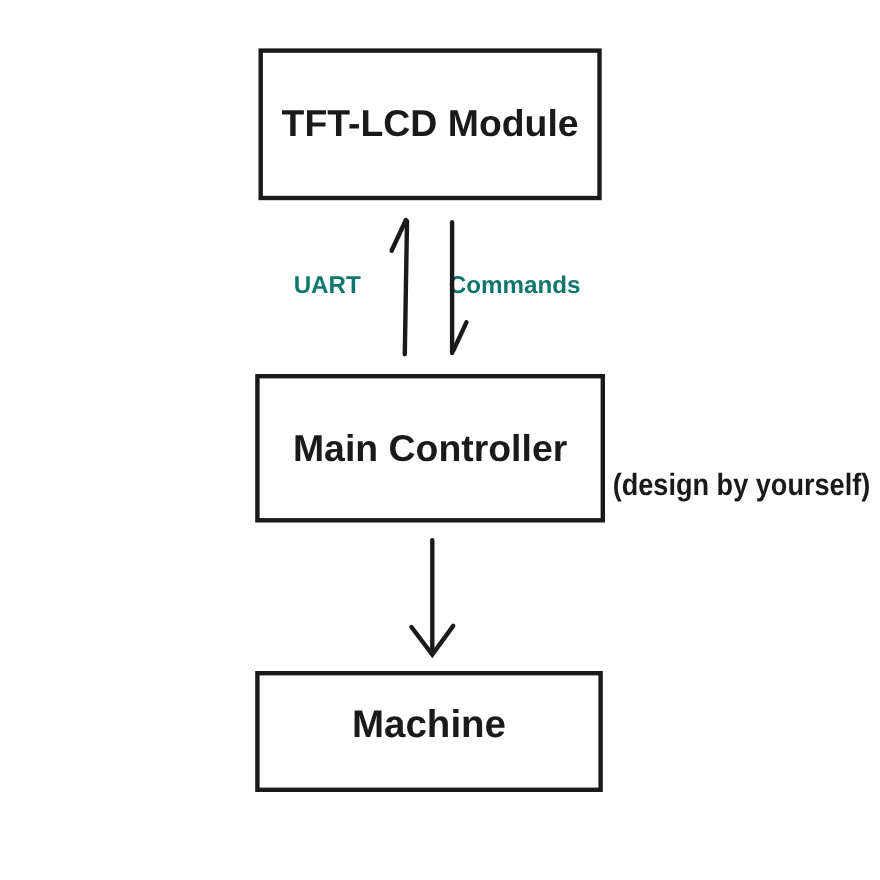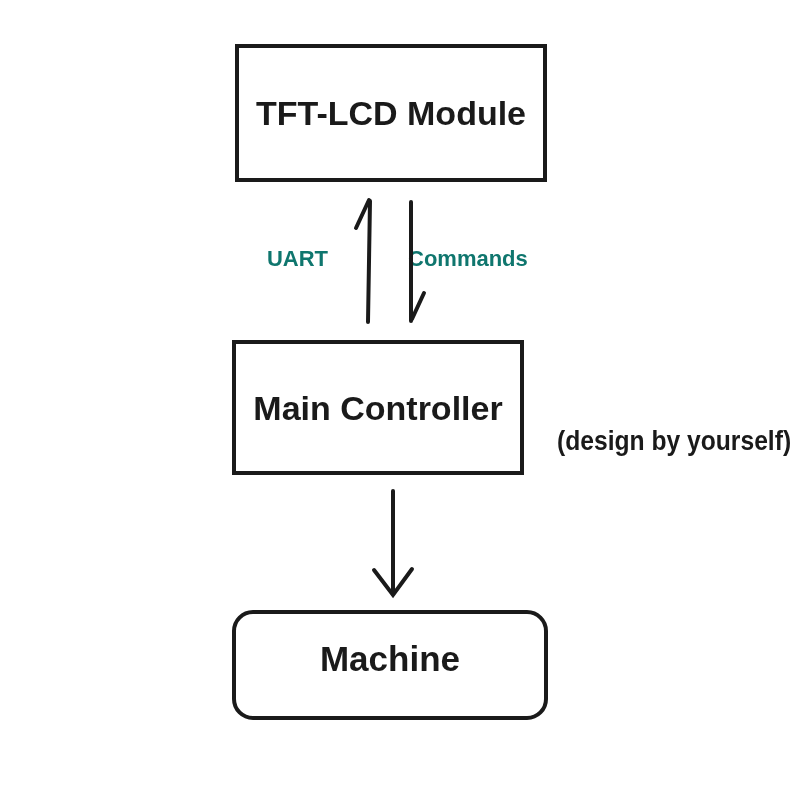--- a/index.html
+++ b/index.html
@@ -23,22 +23,22 @@
     flex-direction: column;
     align-items: center;
     justify-content: center;
     text-align: center;
     color: #1a1a1a;
     font-weight: bold;
     font-size: 34px;
     line-height: 55px;
   }
   .box-tft     { left: 235px; top: 44px;  width: 312px; height: 138px; }
-  .box-mcu     { left: 232px; top: 340px; width: 292px; height: 135px; line-height: 54px; }
-  .box-machine { left: 232px; top: 610px; width: 316px; height: 110px; padding-bottom: 14px; font-size: 35px; border-radius: 21px; }
+  .box-mcu     { left: 232px; top: 340px; width: 318px; height: 135px; line-height: 54px; }
+  .box-machine { left: 232px; top: 610px; width: 316px; height: 110px; padding-bottom: 14px; font-size: 35px; }
   .edge-label {
     position: absolute;
     color: #0f766e;
     font-weight: bold;
     font-size: 22px;
     line-height: 38px;
     white-space: nowrap;
   }
   .label-uart     { left: 250px; top: 240px; width: 95px; text-align: center; }
   .label-commands { left: 408px; top: 240px; }

